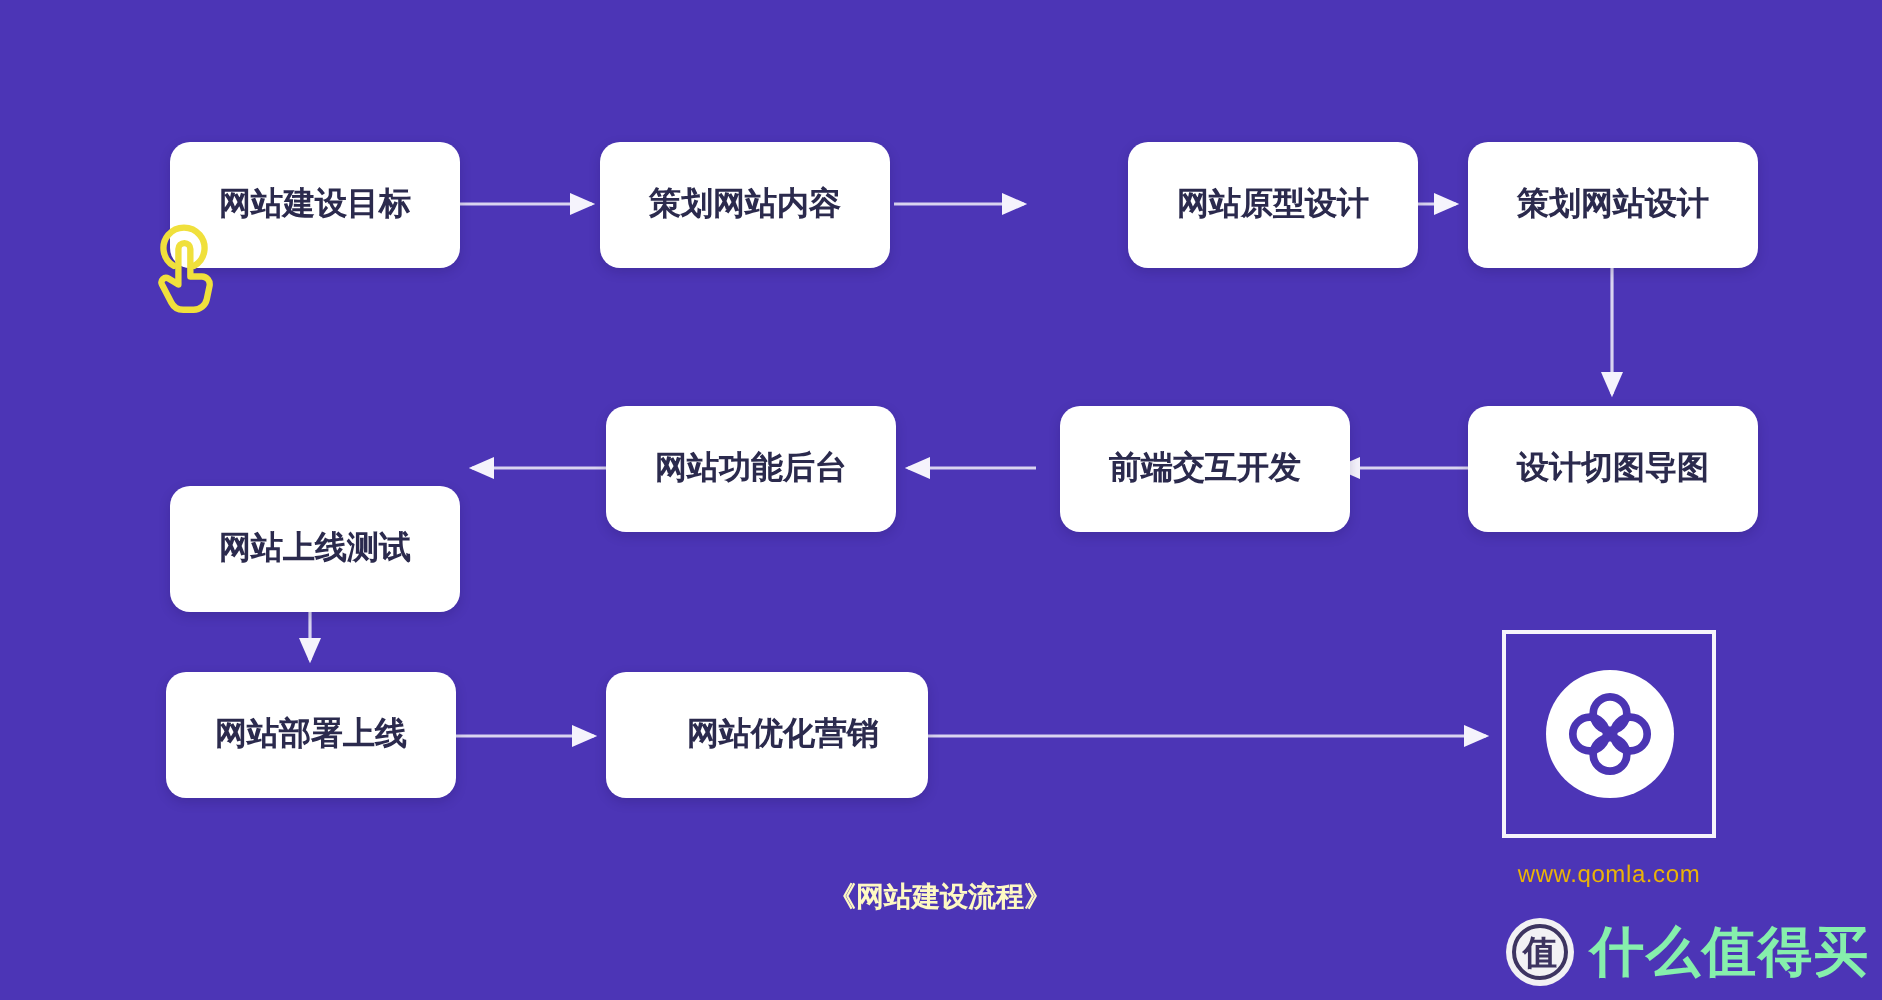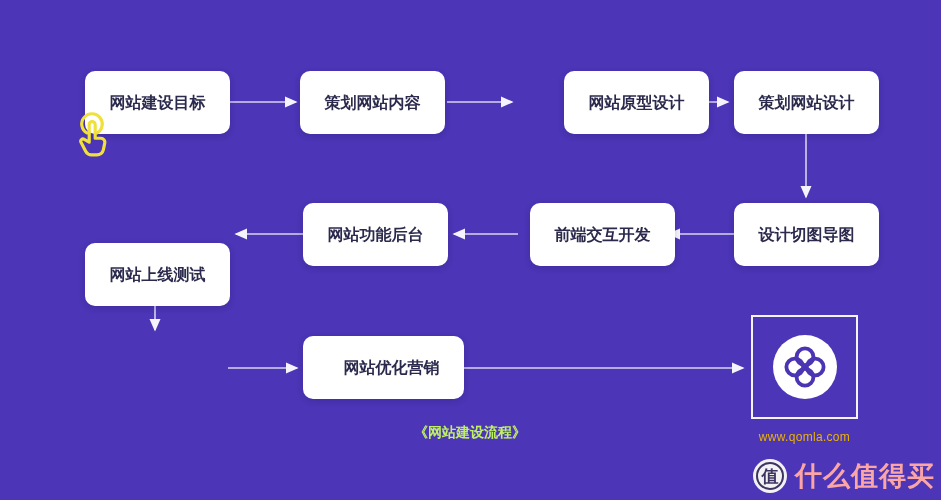--- a/index.html
+++ b/index.html
@@ -21,32 +21,32 @@
   #logo-box{
     position:absolute;left:751px;top:315px;width:107px;height:104px;
     border:2px solid rgba(255,255,255,0.95);box-sizing:border-box;
     display:flex;align-items:center;justify-content:center;
   }
   #logo-circle{width:64px;height:64px;border-radius:50%;background:#ffffff;
     display:flex;align-items:center;justify-content:center;}
   #logo-url{position:absolute;left:751px;top:430px;width:107px;text-align:center;
     color:#eab308;font-size:12px;letter-spacing:0.3px;}
 
-  #caption{position:absolute;left:340px;top:424px;width:260px;text-align:center;
-    color:#bef264;font-size:14px;font-weight:bold;}
+  #caption{position:absolute;left:340px;top:440px;width:260px;text-align:center;
+    color:#fef9c3;font-size:14px;font-weight:bold;}
 
   #hand-icon{position:absolute;left:64px;top:110px;width:56px;height:58px;}
 
   #watermark{position:absolute;right:6px;bottom:6px;display:flex;align-items:center;gap:8px;}
   #wm-badge{width:34px;height:34px;border-radius:50%;background:#F2F1F4;
     display:flex;align-items:center;justify-content:center;}
   #wm-badge-inner{width:28px;height:28px;border-radius:50%;border:2px solid #3D3460;box-sizing:border-box;
     display:flex;align-items:center;justify-content:center;
     color:#3D3460;font-weight:bold;font-size:17px;line-height:1;}
-  #wm-text{color:#fca5a5;font-size:27px;font-weight:bold;letter-spacing:1px;}
+  #wm-text{color:#86efac;font-size:27px;font-weight:bold;letter-spacing:1px;}
 </style>
 </head>
 <body>
 
 <div id="canvas">
 
   <svg id="arrow-layer" viewBox="0 0 941 500" xmlns="http://www.w3.org/2000/svg">
     <defs>
       <marker id="ah" markerWidth="9" markerHeight="8" refX="7" refY="3.5" orient="auto">
         <path d="M0,0 L8,3.5 L0,7 Z" fill="#F5F3FC"></path>
@@ -91,20 +91,24 @@
     <span>后台</span>
   </div>
   <div class="node n6">
     <span>前端交互</span>
     <span>开发</span>
   </div>
   <div class="node n7">
     <span>设计切图</span>
     <span>导图</span>
   </div>
+  <div class="node n8">
+    <span>网站部署</span>
+    <span>上线</span>
+  </div>
   <div class="node n9">
     <span>网站优化</span>
     <span>营销</span>
   </div>
 
   <svg id="hand-icon" viewBox="0 0 60 60" xmlns="http://www.w3.org/2000/svg">
     <g stroke="#F0E03C" stroke-width="3.4" fill="none" stroke-linecap="round" stroke-linejoin="round">
       <path d="M24.5 23.5 A11 11 0 1 1 35.5 23.5"></path>
       <path d="M27 33.5 L21.7 30.3 c-2.2 -1.3 -4.6 1 -3.5 3.2 l5 9.6 c1.2 2.4 3.7 3.9 6.4 3.9 h5.6 c3.4 0 6.3 -2.3 7 -5.6 l1.5 -7.2 c0.5 -2.6 -1.5 -5 -4.1 -5 h-6.2 V14.5 a3.2 3.2 0 0 0 -6.4 0 Z"></path>
     </g>

